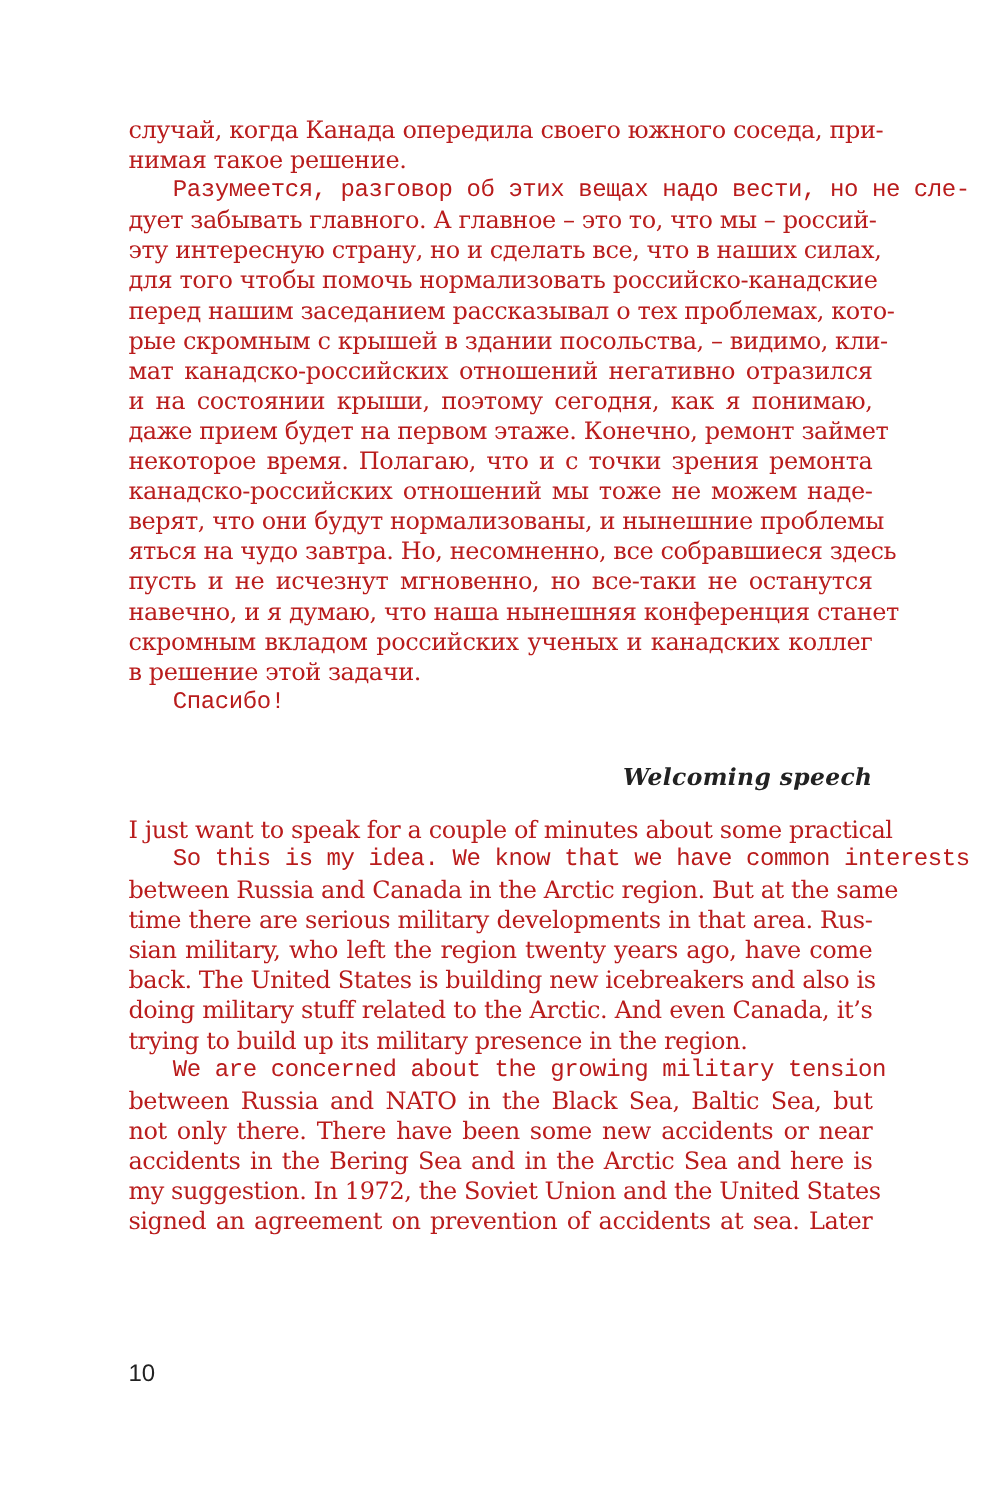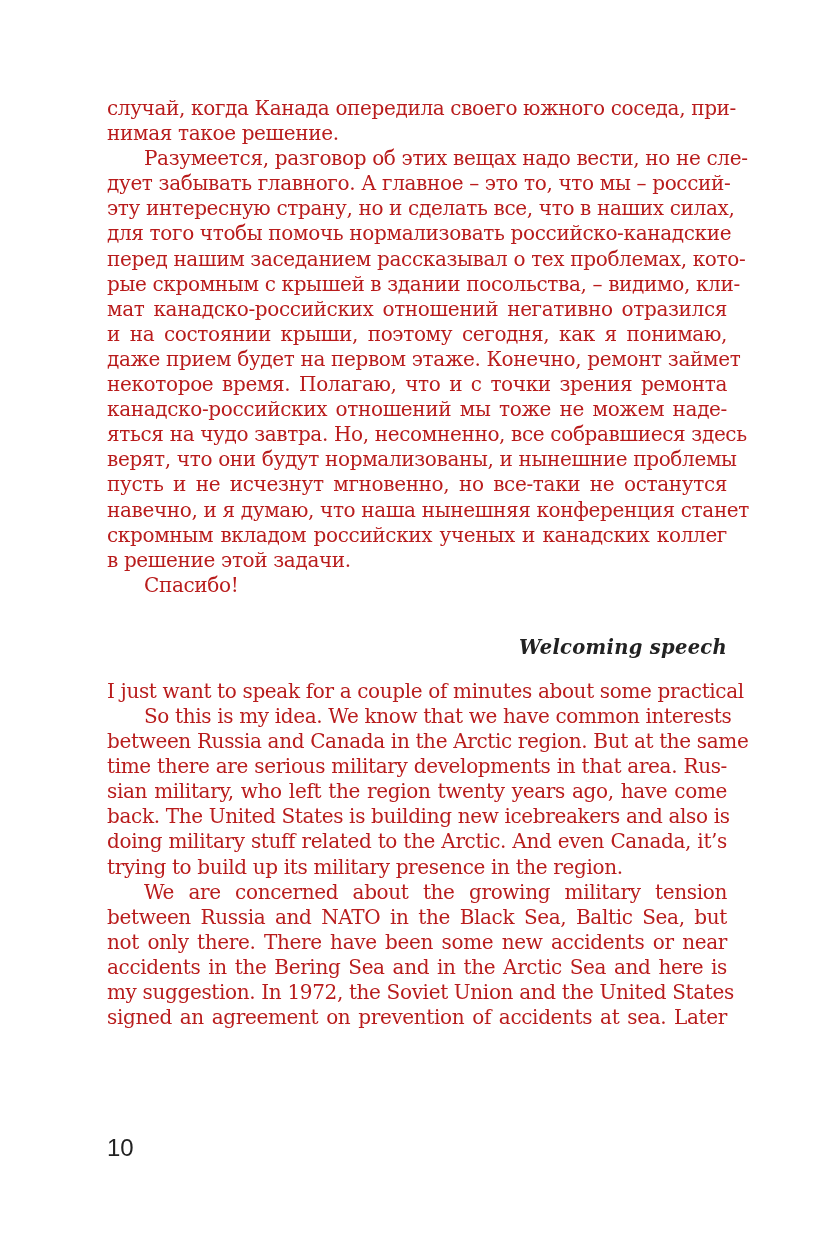--- a/index.html
+++ b/index.html
@@ -10,38 +10,38 @@
     font-size: 20px;
     color: #b91c1c;
     height: 25.1px;
     line-height: 25.1px;
     white-space: nowrap;
     text-align: justify;
     text-align-last: justify;
     letter-spacing: -0.35px;
   }
   .line.last { text-align-last: left; }
-  .line.indent { padding-left: 37px; }
+  .line.indent { padding-left: 37px; font-family: Liberation Mono, monospace; }
   .heading {
     font-family: "DejaVu Serif", "Liberation Serif", serif;
     font-style: italic;
     font-weight: bold;
     font-size: 19.5px;
     color: #222222;
     text-align: right;
     height: 25px;
     line-height: 25px;
     margin-top: 37px;
     margin-bottom: 19px;
     letter-spacing: 0.3px;
   }
   .page-number {
     position: absolute; left: 107px; top: 1134px;
     font-family: "Liberation Sans", "DejaVu Sans", sans-serif;
-    font-size: 24px; color: #222222;
+    font-size: 20px; color: #222222;
   }
 </style>
 </head>
 <body>
 
 <div class="page">
   <div>
     <div>
       <div class="line">случай, когда Канада опередила своего южного соседа, при-</div>
       <div class="line last">нимая такое решение.</div>
@@ -51,22 +51,22 @@
       <div class="line">дует забывать главного. А главное – это то, что мы – россий-</div>
       <div class="line">эту интересную страну, но и сделать все, что в наших силах,</div>
       <div class="line">для того чтобы помочь нормализовать российско-канадские</div>
       <div class="line">перед нашим заседанием рассказывал о тех проблемах, кото-</div>
       <div class="line">рые скромным с крышей в здании посольства, – видимо, кли-</div>
       <div class="line">мат канадско-российских отношений негативно отразился</div>
       <div class="line">и на состоянии крыши, поэтому сегодня, как я понимаю,</div>
       <div class="line">даже прием будет на первом этаже. Конечно, ремонт займет</div>
       <div class="line">некоторое время. Полагаю, что и с точки зрения ремонта</div>
       <div class="line">канадско-российских отношений мы тоже не можем наде-</div>
+      <div class="line">верят, что они будут нормализованы, и нынешние проблемы</div>
       <div class="line">яться на чудо завтра. Но, несомненно, все собравшиеся здесь</div>
-      <div class="line">верят, что они будут нормализованы, и нынешние проблемы</div>
       <div class="line">пусть и не исчезнут мгновенно, но все-таки не останутся</div>
       <div class="line">навечно, и я думаю, что наша нынешняя конференция станет</div>
       <div class="line">скромным вкладом российских ученых и канадских коллег</div>
       <div class="line last">в решение этой задачи.</div>
     </div>
     <div>
       <div class="line indent last">Спасибо!</div>
     </div>
   </div>
 

